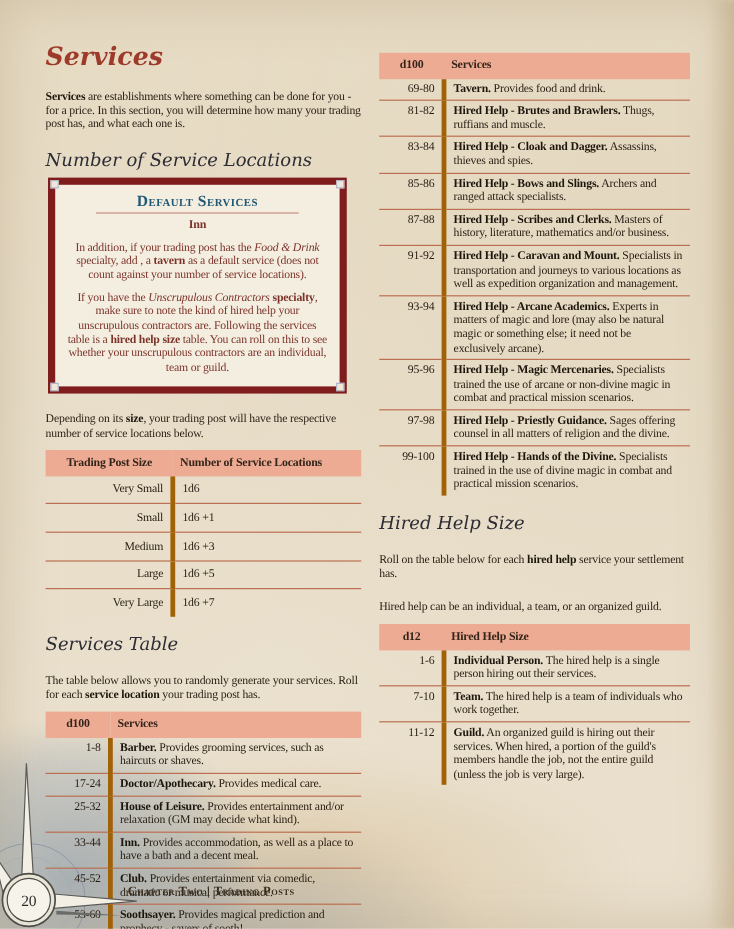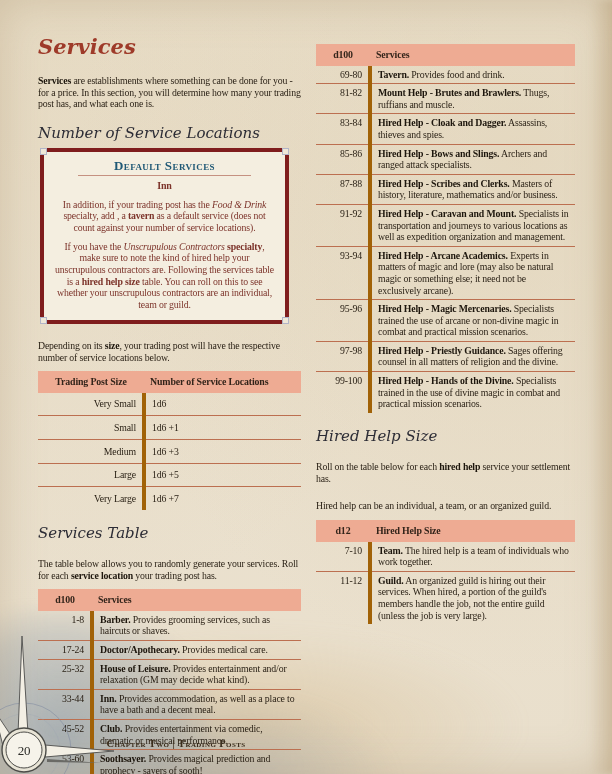--- a/index.html
+++ b/index.html
@@ -32,21 +32,21 @@
   .col-left{width:263px;}
   .col-right{width:259px;padding-top:10px;}
 
   h1.title{margin:0 0 6px 0;font-family:"DejaVu Serif", serif;font-style:italic;
     font-weight:bold;font-size:21px;color:#9e3a29;letter-spacing:0;}
   h2.section{margin:14px 0 5px 0;font-family:"DejaVu Serif", serif;font-style:italic;
     font-weight:normal;font-size:15px;color:#2c2c35;letter-spacing:0;}
   p{margin:16px 0 8px 0;font-size:9.8px;line-height:11.7px;}
   b{color:#1d160d;}
 
-  .default-box{position:relative;border:4px solid #7f1d1d;background:#f4eee0;
+  .default-box{position:relative;border:6px solid #7f1d1d;background:#f4eee0;
     padding:8px 10px 9px 10px;margin:6px 12px 9px 2px;}
   .corner{position:absolute;width:5px;height:5px;border:1px solid #b2b5c8;background:#efe8d8;}
   .c-tl{left:-4px;top:-4px;} .c-tr{right:-4px;top:-4px;}
   .c-bl{left:-4px;bottom:-4px;} .c-br{right:-4px;bottom:-4px;}
   .box-title{text-align:center;font-variant:small-caps;font-weight:bold;
     font-size:13px;color:#1f5875;letter-spacing:.4px;margin:0;}
   .box-rule{border:none;border-top:1px solid #c59181;width:78%;margin:3px auto 4px auto;}
   .box-inn{text-align:center;font-weight:bold;color:#7c332a;font-size:10px;margin:0 0 7px 0;}
   .box-p{color:#7c332a;text-align:center;margin:0 0 7px 0;}
   .box-p:last-child{margin-bottom:0;}
@@ -185,21 +185,21 @@
           <th>Services</th>
         </tr>
       </thead>
       <tbody>
         <tr>
             <td class="c1">69-80</td>
             <td><b>Tavern.</b> <span>Provides food and drink.</span></td>
           </tr>
         <tr>
             <td class="c1">81-82</td>
-            <td><b>Mount Help - Brutes and Brawlers.</b> <span>Thugs, ruffians and muscle.</span></td>
+            <td><b>Hired Help - Brutes and Brawlers.</b> <span>Thugs, ruffians and muscle.</span></td>
           </tr>
         <tr>
             <td class="c1">83-84</td>
             <td><b>Hired Help - Cloak and Dagger.</b> <span>Assassins, thieves and spies.</span></td>
           </tr>
         <tr>
             <td class="c1">85-86</td>
             <td><b>Hired Help - Bows and Slings.</b> <span>Archers and ranged attack specialists.</span></td>
           </tr>
         <tr>
@@ -235,20 +235,24 @@
     <p>Hired help can be an individual, a team, or an organized guild.</p>
 
     <table class="dice-table">
       <thead>
         <tr>
           <th class="c1">d12</th>
           <th>Hired Help Size</th>
         </tr>
       </thead>
       <tbody>
+        <tr>
+            <td class="c1">1-6</td>
+            <td><b>Individual Person.</b> <span>The hired help is a single person hiring out their services.</span></td>
+          </tr>
         <tr>
             <td class="c1">7-10</td>
             <td><b>Team.</b> <span>The hired help is a team of individuals who work together.</span></td>
           </tr>
         <tr>
             <td class="c1">11-12</td>
             <td><b>Guild.</b> <span>An organized guild is hiring out their services. When hired, a portion of the guild's members handle the job, not the entire guild (unless the job is very large).</span></td>
           </tr>
       </tbody>
     </table>

